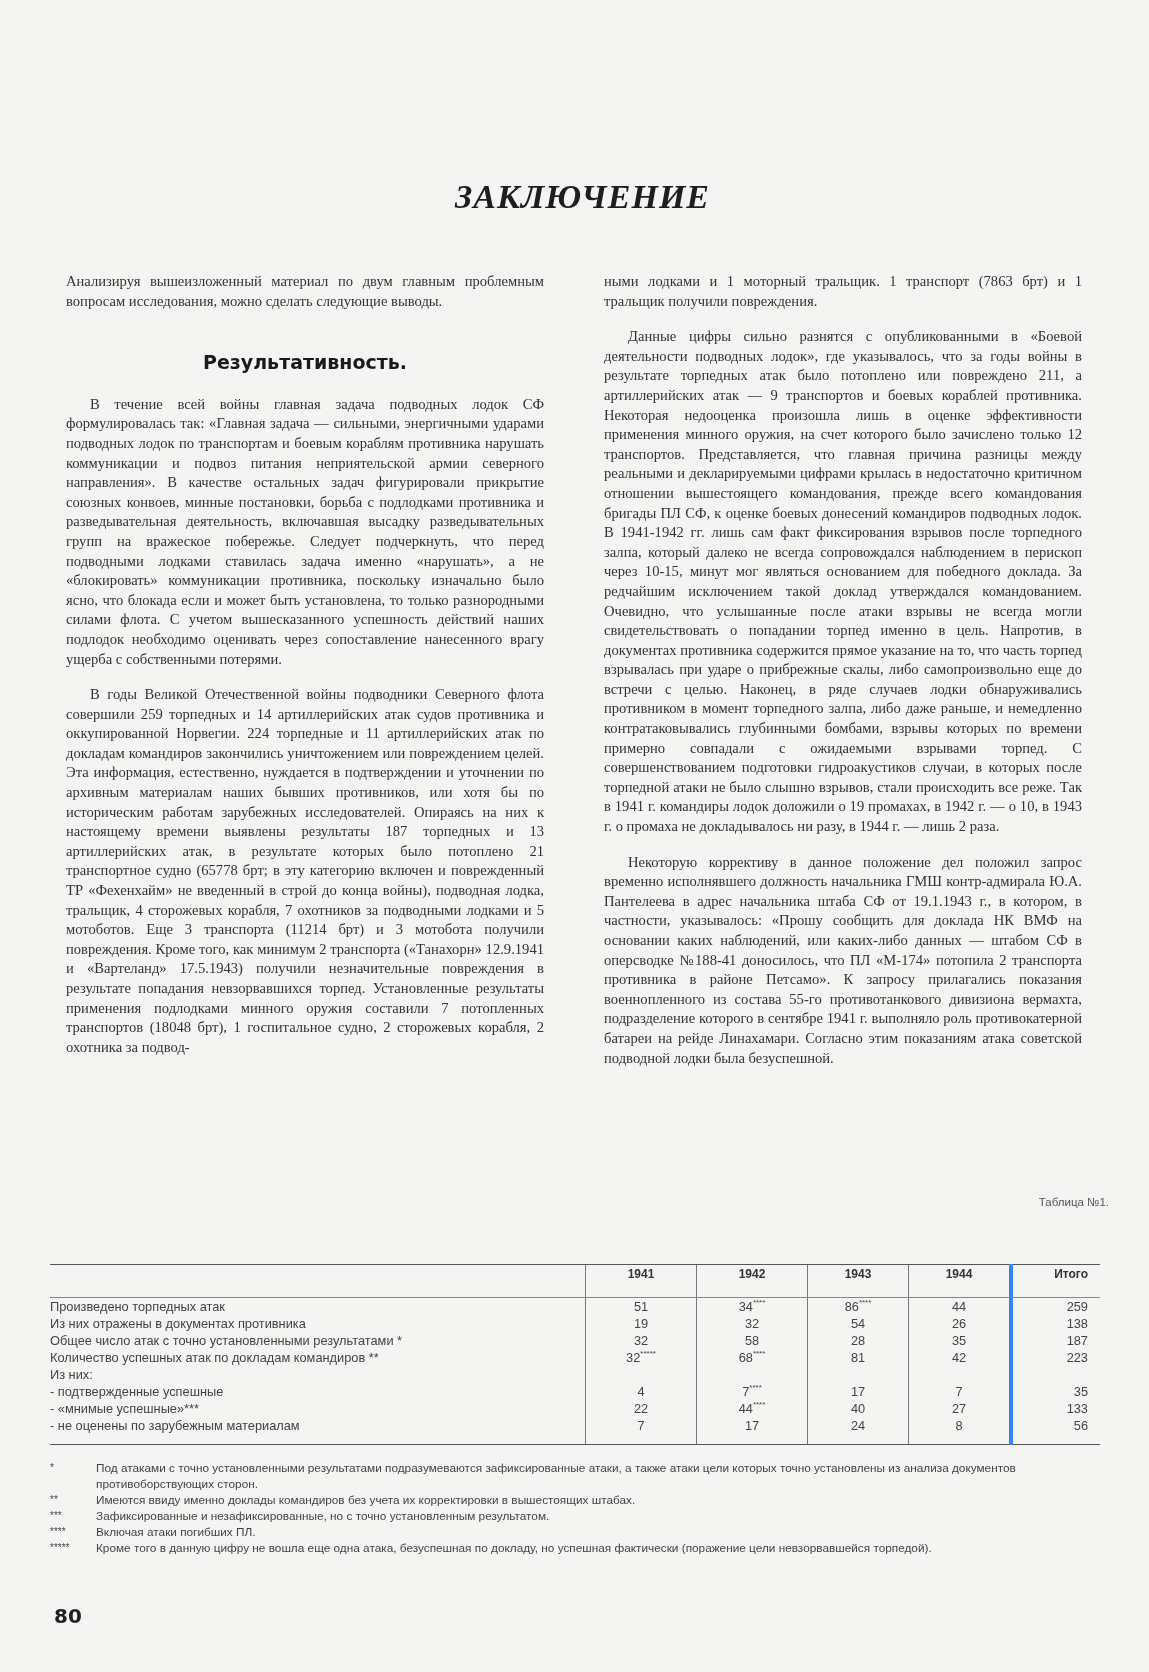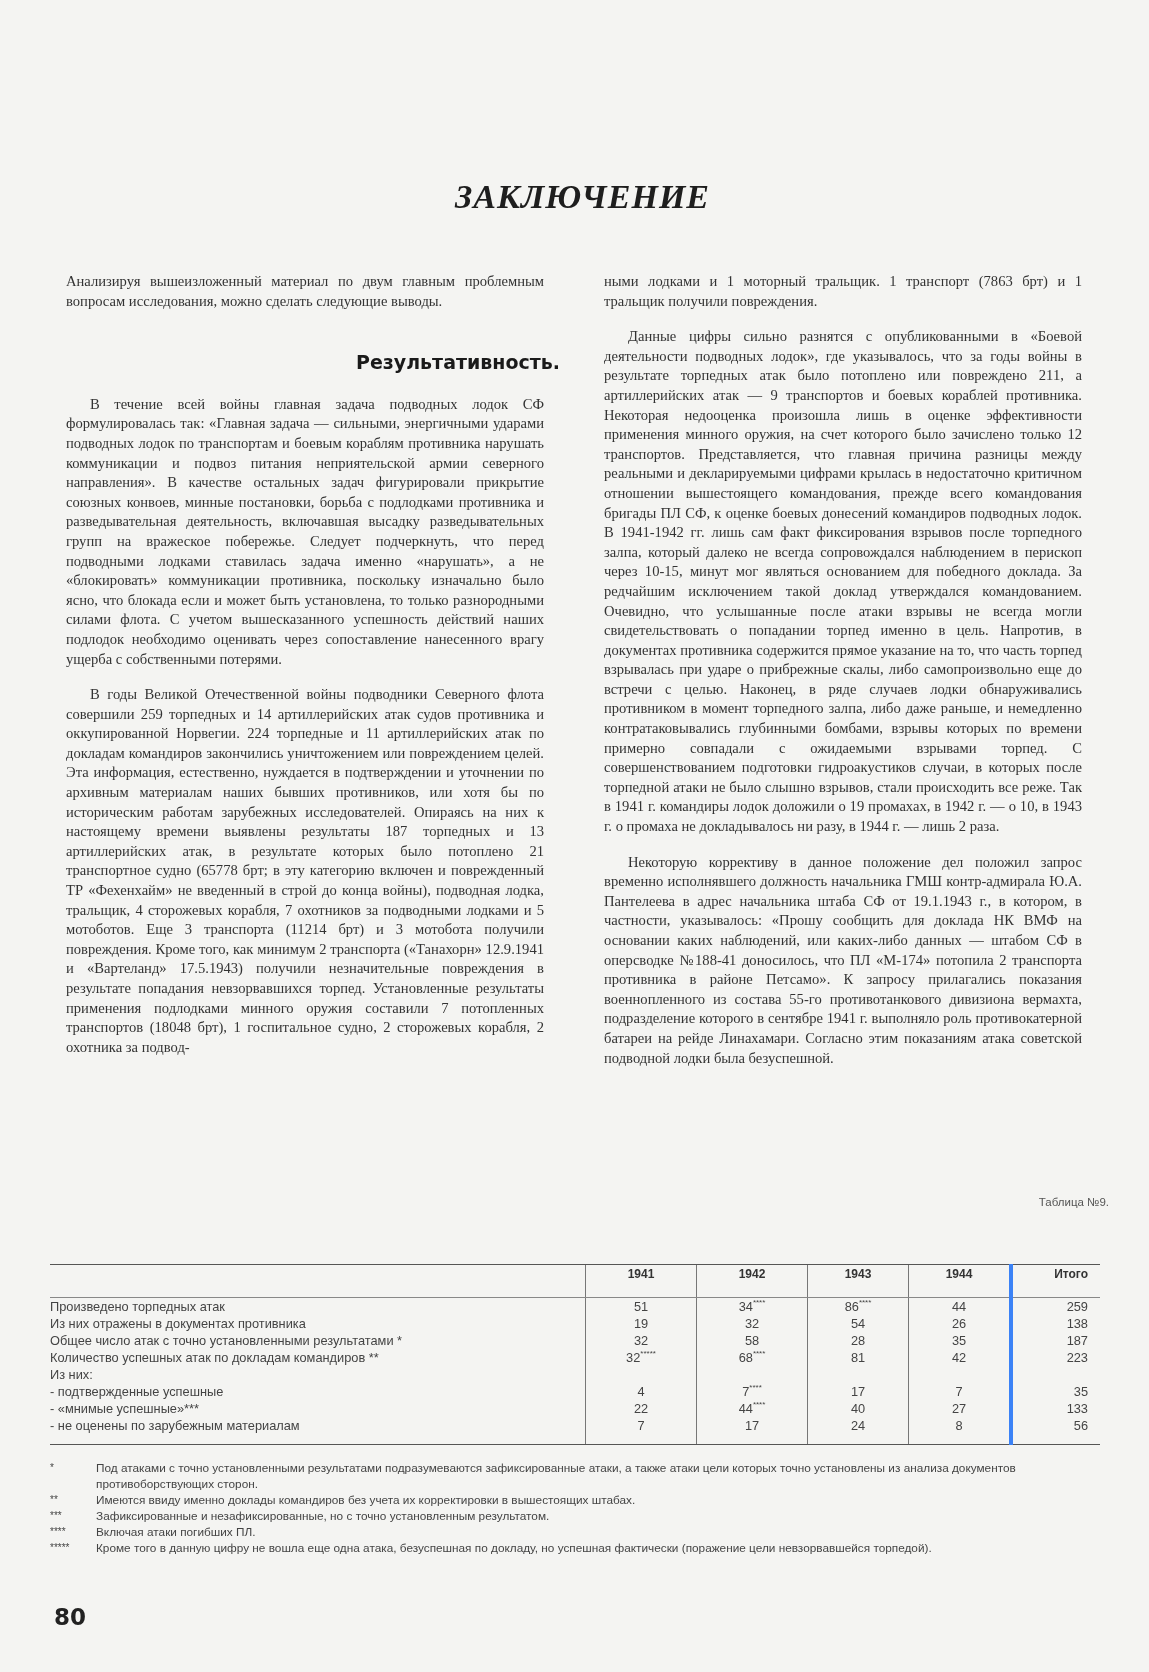--- a/index.html
+++ b/index.html
@@ -8,63 +8,63 @@
   .title { position: absolute; top: 178px; left: 8px; width: 1149px; text-align: center;
     font-family: "Liberation Serif", serif; font-style: italic; font-weight: bold; font-size: 34px;
     letter-spacing: 1px; color: #1e1e1e; }
   .col { position: absolute; top: 256px; width: 510px; font-family: "Liberation Serif", serif;
     font-size: 14.6px; line-height: 19.6px; text-align: justify; color: #333; }
   .col-left { left: 50px; }
   .col-right { left: 588px; }
   .col p { margin: 16px; text-indent: 24px; }
   .col p.noindent { text-indent: 0; }
   .section-heading { font-family: "DejaVu Sans", sans-serif; font-weight: bold; font-size: 19px;
-    text-align: right; margin: 42px 0 22px 0; color: #1a1a1a; text-indent: 0; }
+    text-align: center; margin: 42px 0 22px 0; color: #1a1a1a; text-indent: 0; }
   .table-label { position: absolute; top: 1196px; right: 40px; font-family: "Liberation Sans", sans-serif;
     font-size: 11.5px; color: #555; }
   .table-title { position: absolute; top: 1214px; left: 0; width: 1149px; text-align: center;
     font-family: "Liberation Sans", sans-serif; font-weight: bold; font-size: 14.5px; line-height: 20px; color: #333; }
   .data-table { position: absolute; top: 1264px; left: 50px; width: 1050px; border-collapse: collapse;
     font-family: "Liberation Sans", sans-serif; font-size: 12.8px; color: #444; }
   .data-table th { font-weight: bold; font-size: 12px; padding: 2px 0 16px 0; border-top: 1.5px solid #555;
     border-bottom: 1px solid #888; text-align: center; color: #333; }
   .data-table th.label-col { border-right: none; }
   .data-table td { padding: 0; height: 17px; line-height: 17px; }
   .data-table td.num, .data-table th.num { text-align: center; border-left: 1px solid #777; }
   .data-table td.total, .data-table th.total { text-align: right; padding-right: 12px; border-left: 4px solid #3b82f6; }
   .data-table tr.last td { padding-bottom: 10px; border-bottom: 1.5px solid #555; }
   .data-table sup { font-size: 8px; vertical-align: top; line-height: 10px; }
   .notes { position: absolute; top: 1460px; left: 50px; width: 1060px; font-family: "Liberation Sans", sans-serif;
     font-size: 11.8px; line-height: 16px; color: #444; }
   .note { display: flex; }
   .note .mark { width: 46px; flex: none; font-size: 10px; }
   .note .text { flex: 1; }
   .page-number { position: absolute; top: 1604px; left: 54px; font-family: "DejaVu Sans", sans-serif;
-    font-weight: bold; font-size: 23px; color: #222; }
+    font-weight: bold; font-size: 20px; color: #222; }
 </style>
 </head>
 <body>
 
 <div class="page">
   <div class="title">ЗАКЛЮЧЕНИЕ</div>
 
   <div class="col col-left">
     <p class="noindent">Анализируя вышеизложенный материал по двум главным проблемным вопросам исследования, можно сделать следующие выводы.</p>
     <div class="section-heading">Результативность.</div>
     <p>В течение всей войны главная задача подводных лодок СФ формулировалась так: «Главная задача — сильными, энергичными ударами подводных лодок по транспортам и боевым кораблям противника нарушать коммуникации и подвоз питания неприятельской армии северного направления». В качестве остальных задач фигурировали прикрытие союзных конвоев, минные постановки, борьба с подлодками противника и разведывательная деятельность, включавшая высадку разведывательных групп на вражеское побережье. Следует подчеркнуть, что перед подводными лодками ставилась задача именно «нарушать», а не «блокировать» коммуникации противника, поскольку изначально было ясно, что блокада если и может быть установлена, то только разнородными силами флота. С учетом вышесказанного успешность действий наших подлодок необходимо оценивать через сопоставление нанесенного врагу ущерба с собственными потерями.</p>
     <p>В годы Великой Отечественной войны подводники Северного флота совершили 259 торпедных и 14 артиллерийских атак судов противника и оккупированной Норвегии. 224 торпедные и 11 артиллерийских атак по докладам командиров закончились уничтожением или повреждением целей. Эта информация, естественно, нуждается в подтверждении и уточнении по архивным материалам наших бывших противников, или хотя бы по историческим работам зарубежных исследователей. Опираясь на них к настоящему времени выявлены результаты 187 торпедных и 13 артиллерийских атак, в результате которых было потоплено 21 транспортное судно (65778 брт; в эту категорию включен и поврежденный ТР «Фехенхайм» не введенный в строй до конца войны), подводная лодка, тральщик, 4 сторожевых корабля, 7 охотников за подводными лодками и 5 мотоботов. Еще 3 транспорта (11214 брт) и 3 мотобота получили повреждения. Кроме того, как минимум 2 транспорта («Танахорн» 12.9.1941 и «Вартеланд» 17.5.1943) получили незначительные повреждения в результате попадания невзорвавшихся торпед. Установленные результаты применения подлодками минного оружия составили 7 потопленных транспортов (18048 брт), 1 госпитальное судно, 2 сторожевых корабля, 2 охотника за подвод-</p>
   </div>
 
   <div class="col col-right">
     <p class="noindent">ными лодками и 1 моторный тральщик. 1 транспорт (7863 брт) и 1 тральщик получили повреждения.</p>
     <p>Данные цифры сильно разнятся с опубликованными в «Боевой деятельности подводных лодок», где указывалось, что за годы войны в результате торпедных атак было потоплено или повреждено 211, а артиллерийских атак — 9 транспортов и боевых кораблей противника. Некоторая недооценка произошла лишь в оценке эффективности применения минного оружия, на счет которого было зачислено только 12 транспортов. Представляется, что главная причина разницы между реальными и декларируемыми цифрами крылась в недостаточно критичном отношении вышестоящего командования, прежде всего командования бригады ПЛ СФ, к оценке боевых донесений командиров подводных лодок. В 1941-1942 гг. лишь сам факт фиксирования взрывов после торпедного залпа, который далеко не всегда сопровождался наблюдением в перископ через 10-15, минут мог являться основанием для победного доклада. За редчайшим исключением такой доклад утверждался командованием. Очевидно, что услышанные после атаки взрывы не всегда могли свидетельствовать о попадании торпед именно в цель. Напротив, в документах противника содержится прямое указание на то, что часть торпед взрывалась при ударе о прибрежные скалы, либо самопроизвольно еще до встречи с целью. Наконец, в ряде случаев лодки обнаруживались противником в момент торпедного залпа, либо даже раньше, и немедленно контратаковывались глубинными бомбами, взрывы которых по времени примерно совпадали с ожидаемыми взрывами торпед. С совершенствованием подготовки гидроакустиков случаи, в которых после торпедной атаки не было слышно взрывов, стали происходить все реже. Так в 1941 г. командиры лодок доложили о 19 промахах, в 1942 г. — о 10, в 1943 г. о промаха не докладывалось ни разу, в 1944 г. — лишь 2 раза.</p>
     <p>Некоторую коррективу в данное положение дел положил запрос временно исполнявшего должность начальника ГМШ контр-адмирала Ю.А. Пантелеева в адрес начальника штаба СФ от 19.1.1943 г., в котором, в частности, указывалось: «Прошу сообщить для доклада НК ВМФ на основании каких наблюдений, или каких-либо данных — штабом СФ в оперсводке №188-41 доносилось, что ПЛ «М-174» потопила 2 транспорта противника в районе Петсамо». К запросу прилагались показания военнопленного из состава 55-го противотанкового дивизиона вермахта, подразделение которого в сентябре 1941 г. выполняло роль противокатерной батареи на рейде Линахамари. Согласно этим показаниям атака советской подводной лодки была безуспешной.</p>
   </div>
 
-  <div class="table-label">Таблица №9.</div>
+  <div class="table-label">Таблица №1.</div>
 
   <table class="data-table">
     <thead>
       <tr>
         <th class="label-col" style="width:535px"></th>
         <th class="num" style="width:110px">1941</th>
         <th class="num" style="width:110px">1942</th>
         <th class="num" style="width:100px">1943</th>
         <th class="num" style="width:100px">1944</th>
         <th class="total">Итого</th>

